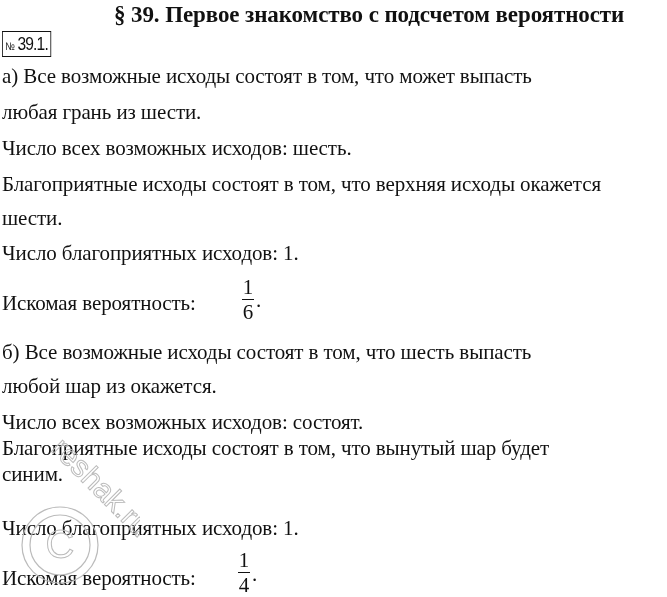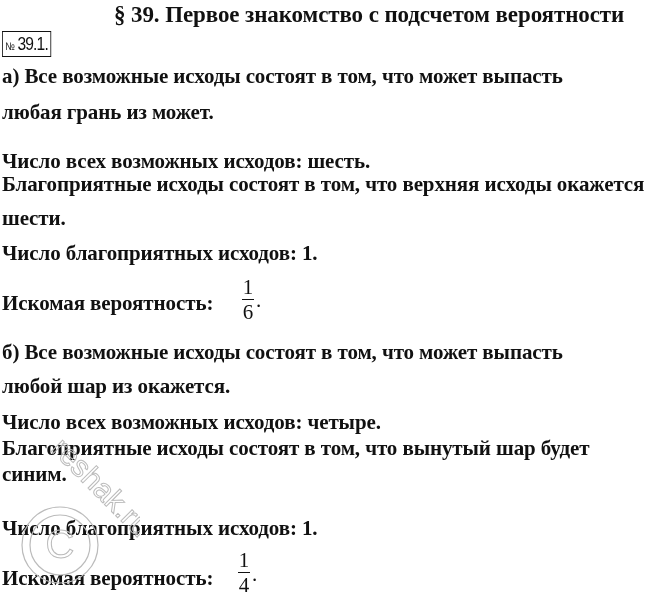--- a/index.html
+++ b/index.html
@@ -19,21 +19,20 @@
       height: 24px; line-height: 24px;
       font-family: "Liberation Sans", "DejaVu Sans", sans-serif;
       font-size: 19px; letter-spacing: -1px; transform: scaleX(0.82); transform-origin: left center;
       white-space: nowrap;
     }
     .num-box .no { font-size: 11px; margin-right: 3px; letter-spacing: 0; }
     .line {
       position: absolute; left: 2px;
       font-size: 21px; line-height: 26px; white-space: nowrap;
       letter-spacing: -0.1px;
-      font-weight: bold;
     }
     .frac {
       position: absolute; display: inline-flex; flex-direction: column; align-items: center;
       font-size: 21px; line-height: 22px;
     }
     .frac .bar { width: 12px; height: 1.4px; background: #111; margin: 1px 0; }
     .frac-dot { position: absolute; font-size: 21px; }
     .watermark {
       position: absolute; left: 20px; top: 430px; width: 120px; height: 160px;
       pointer-events: none;
@@ -42,36 +41,36 @@
 </head>
 <body>
 
 <div class="title">§ 39. Первое знакомство с подсчетом вероятности</div>
 
 <div class="num-box">
   <span class="no">№</span><span>39.1.</span>
 </div>
 
 <div class="line" style="top:63px">а) Все возможные исходы состоят в том, что может выпасть</div>
-<div class="line" style="top:99px">любая грань из может.</div>
-<div class="line" style="top:148px">Число всех возможных исходов:  шесть.</div>
+<div class="line" style="top:99px">любая грань из шести.</div>
+<div class="line" style="top:135px">Число всех возможных исходов:  шесть.</div>
 <div class="line" style="top:171px">Благоприятные исходы состоят в том, что верхняя исходы окажется</div>
 <div class="line" style="top:205px">шести.</div>
 <div class="line" style="top:240px">Число благоприятных исходов:  1.</div>
 <div class="line" style="top:290px">Искомая вероятность:</div>
 <div class="frac" style="left:242px; top:276px">
   <span>1</span>
   <span class="bar"></span>
   <span>6</span>
 </div>
 <span class="frac-dot" style="left:256px; top:288px">.</span>
 
-<div class="line" style="top:339px">б) Все возможные исходы состоят в том, что может выпасть</div>
+<div class="line" style="top:339px">б) Все возможные исходы состоят в том, что шесть выпасть</div>
 <div class="line" style="top:373px">любой шар из окажется.</div>
-<div class="line" style="top:409px">Число всех возможных исходов:  четыре.</div>
+<div class="line" style="top:409px">Число всех возможных исходов:  состоят.</div>
 <div class="line" style="top:435px">Благоприятные исходы состоят в том, что вынутый шар будет</div>
 <div class="line" style="top:461px">синим.</div>
 <div class="line" style="top:515px">Число благоприятных исходов:  1.</div>
 <div class="line" style="top:565px">Искомая вероятность:</div>
 <div class="frac" style="left:238px; top:549px">
   <span>1</span>
   <span class="bar"></span>
   <span>4</span>
 </div>
 <span class="frac-dot" style="left:252px; top:562px">.</span>

